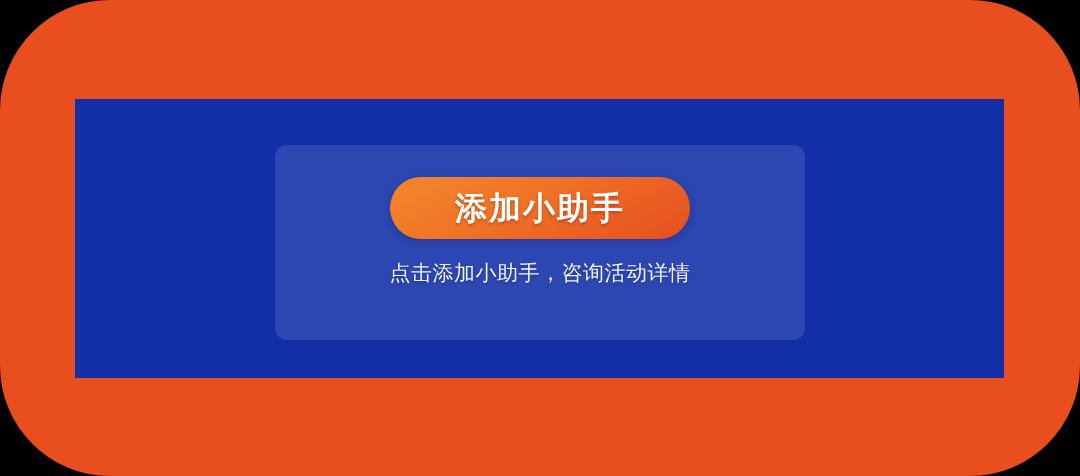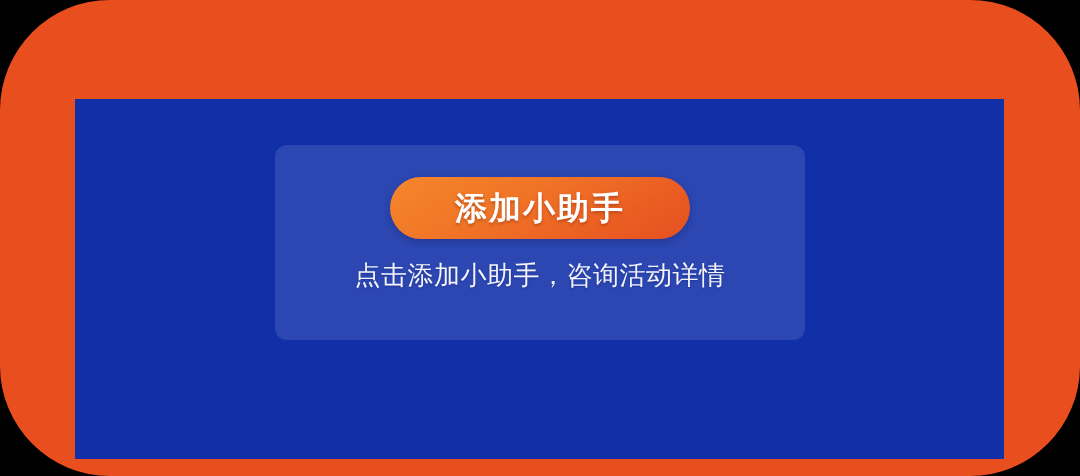--- a/index.html
+++ b/index.html
@@ -24,21 +24,21 @@
     border-radius: 110px;
     overflow: hidden;
   }
 
   
   #promo-panel {
     position: absolute;
     left: 75px;
     top: 99px;
     width: 929px;
-    height: 360px;
+    height: 279px;
     background: #1130A8;
   }
 
   
   #promo-card {
     position: absolute;
     left: 200px;
     top: 46px;
     width: 530px;
     height: 195px;
@@ -74,21 +74,21 @@
     font-weight: bold;
     letter-spacing: 2px;
     line-height: 1;
     text-shadow: 0 2px 3px rgba(150, 55, 15, 0.55);
     white-space: nowrap;
   }
 
   #promo-subtitle {
     margin-top: 23px;
     color: #F2F3FB;
-    font-size: 26px;
+    font-size: 21px;
     font-weight: normal;
     letter-spacing: 0.5px;
     line-height: 1;
     white-space: nowrap;
     text-shadow: 0 1px 2px rgba(15, 30, 110, 0.45);
   }
 </style>
 </head>
 <body>
 

